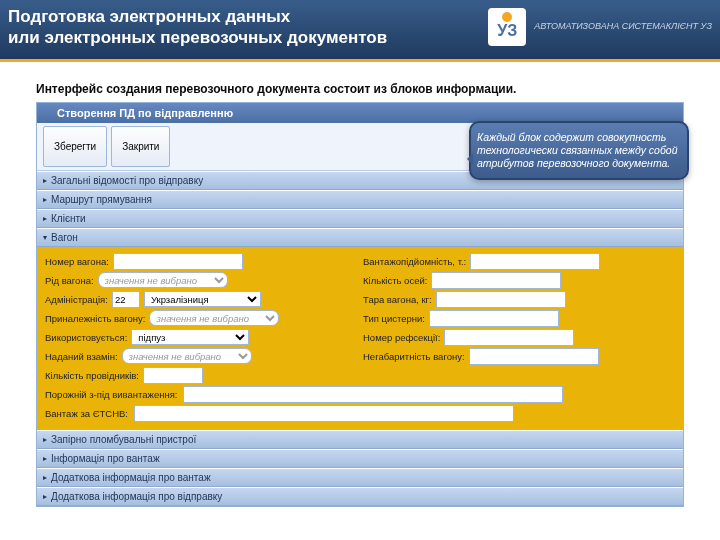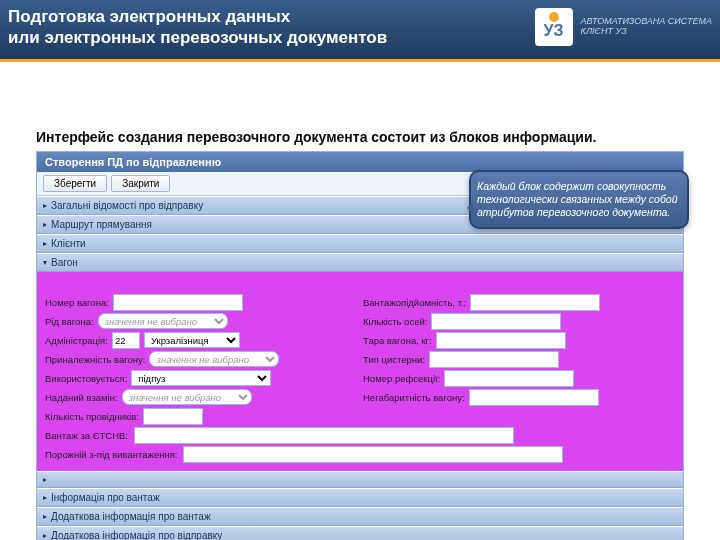--- a/index.html
+++ b/index.html
@@ -3,30 +3,30 @@
 <meta charset="utf-8">
 <style>
   * { box-sizing: border-box; margin: 0; padding: 0; }
   body { font-family: Arial, sans-serif; background: #fff; width: 720px; height: 540px; overflow: hidden; }
   .slide-header { background: linear-gradient(#385d8a,#1f3a5f); color: #fff; padding: 6px 8px 10px; display: flex; justify-content: space-between; align-items: center; }
   .slide-title { font-size: 17px; font-weight: bold; line-height: 1.25; max-width: 430px; }
   .slide-logo { display: flex; align-items: center; gap: 8px; }
   .logo-badge { width: 38px; height: 38px; background: #fff; border-radius: 4px; display:flex; align-items:center; justify-content:center; font-weight:bold; color:#4a6fa5; font-size:16px; position:relative; }
   .logo-badge::before { content:""; width:10px;height:10px;background:#f5a623;border-radius:50%;position:absolute;top:4px;left:14px; }
   .logo-badge span { position:relative; top:4px; }
-  .logo-text { display:flex; flex-direction:column; font-size:9px; font-style:italic; color:#c7d3e6; text-align:left; line-height:1.1; }
+  .logo-text { display:flex; flex-direction:row; font-size:9px; font-style:italic; color:#c7d3e6; text-align:left; line-height:1.1; }
   .accent-bar { height:3px; background:#f5a623; }
-  .subtitle { font-size:14px; font-weight:bold; padding:20px 36px 6px; color:#0a0a0a;margin-top:47px; }
+  .subtitle { font-size:12px; font-weight:bold; padding:20px 36px 6px; color:#0a0a0a; }
   .app { margin: 0 36px 0 36px; border:1px solid #95b3d7; font-size:10px; position:relative; }
-  .win-title { background:linear-gradient(#6788c0,#4a6fa5); color:#fff; font-weight:bold; padding:4px 8px; font-size:11px; }
+  .win-title { background:linear-gradient(#6788c0,#4a6fa5); color:#fff; font-weight:bold; padding:4px 20px; font-size:11px; }
   .toolbar { background:#eef3fc; padding:3px 6px; display:flex; gap:4px; border-bottom:1px solid #b7cbe6; }
-  .btn { background:linear-gradient(#fdfdfd,#e5ecf6); border:1px solid #9fb7d9; border-radius:2px; padding:2px 10px; font-size:10px; cursor:pointer; }
+  .btn { background:linear-gradient(#fdfdfd,#e5ecf6); border:1px solid #9fb7d9; border-radius:2px; padding:14px 10px; font-size:10px; cursor:pointer; }
   .section { background:linear-gradient(#c6d7ef,#a6bfe0); border-top:1px solid #fff; border-bottom:1px solid #8fa9cf; padding:3px 6px; color:#1e3355; font-size:10px; display:flex; align-items:center; gap:4px; }
   .chev { font-size:8px; color:#1e3355; }
-  .form { background:#d946ef; padding:20px 8px 6px; }
+  .form { background:#eab308; padding:4px 8px 6px; }
   .row { display:flex; align-items:center; margin:2px 0; gap:6px; }
   .col { display:flex; align-items:center; gap:4px; flex:1; }
   .lbl { color:#222; font-size:9.5px; white-space:nowrap; }
   input.txt, select.sel { border:1px solid #9fb7d9; background:#fff; height:17px; font-size:9.5px; padding:0 2px; }
   input.txt.sm { width:60px; }
   input.txt.md { width:130px; }
   input.txt.xl { width:380px; }
   select.sel { height:16px; }
   .sel.muted { color:#999; font-style:italic;border-radius:7px; }
   .callout { position:absolute; top:18px; right:-6px; width:220px; background:linear-gradient(#5a7cb0,#3d5c8c); color:#fff; border:2px solid #2a4470; border-radius:10px; padding:8px 6px; font-size:10.5px; font-style:italic; line-height:1.25; box-shadow:0 2px 6px rgba(0,0,0,.3); }
@@ -96,41 +96,41 @@
         </div>
       <div class="col">
           <span class="lbl">Кількість осей:</span>
           <input class="txt md" style="">
         </div>
     </div>
     <div class="row">
       <div class="col">
           <span class="lbl">Адміністрація:</span>
           <input class="txt" style="width: 28px;" value="22">
-          <select class="sel" style="width:96px"><option>Укрзалізниця</option></select>
+          <select class="sel" style="width:117px"><option>Укрзалізниця</option></select>
         </div>
       <div class="col">
           <span class="lbl">Тара вагона, кг:</span>
           <input class="txt md" style="">
         </div>
     </div>
     <div class="row">
       <div class="col">
           <span class="lbl">Приналежність вагону:</span>
           <select class="sel muted" style="width:130px"><option>значення не вибрано</option></select>
         </div>
       <div class="col">
           <span class="lbl">Тип цистерни:</span>
           <input class="txt md" style="">
         </div>
     </div>
     <div class="row">
       <div class="col">
           <span class="lbl">Використовується:</span>
-          <select class="sel" style="width:140px"><option>підпуз</option></select>
+          <select class="sel" style="width:118px"><option>підпуз</option></select>
         </div>
       <div class="col">
           <span class="lbl">Номер рефсекції:</span>
           <input class="txt md" style="">
         </div>
     </div>
     <div class="row">
       <div class="col">
           <span class="lbl">Наданий взамін:</span>
           <select class="sel muted" style="width:130px"><option>значення не вибрано</option></select>
@@ -141,31 +141,32 @@
         </div>
     </div>
     <div class="row">
       <div class="col">
           <span class="lbl">Кількість провідників:</span>
           <input class="txt sm" style="">
         </div>
       <div class="col"></div>
     </div>
     <div class="row">
-      <span class="lbl">Вантаж за ЄТСНВ:</span>
+      <span class="lbl">Порожній з-під вивантаження:</span>
         <input class="txt xl" style="">
     </div>
     <div class="row">
-      <span class="lbl">Порожній з-під вивантаження:</span>
+      <span class="lbl">Вантаж за ЄТСНВ:</span>
         <input class="txt xl" style="">
     </div>
   </div>
 
   <div class="section">
       <span class="chev">▸</span>
+      <span>Запірно пломбувальні пристрої</span>
     </div>
   <div class="section">
       <span class="chev">▸</span>
       <span>Інформація про вантаж</span>
     </div>
   <div class="section">
       <span class="chev">▸</span>
       <span>Додаткова інформація про вантаж</span>
     </div>
   <div class="section">

